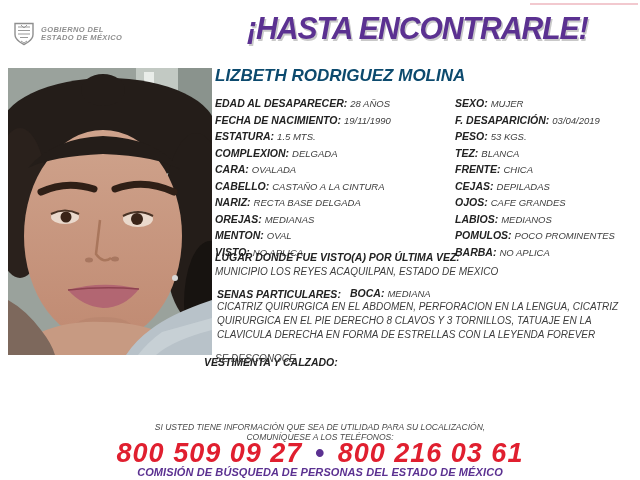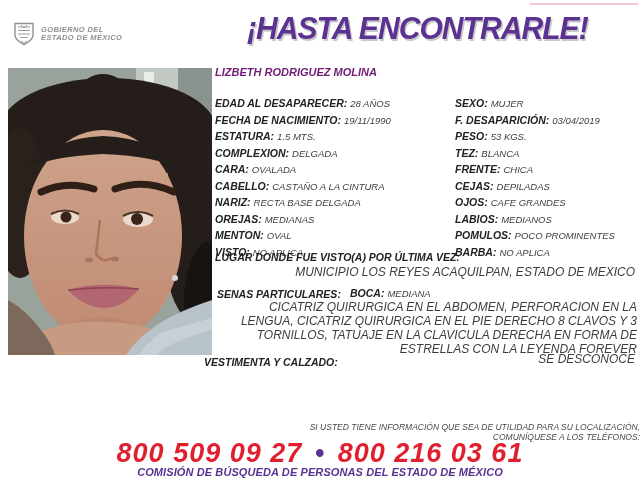--- a/index.html
+++ b/index.html
@@ -12,32 +12,32 @@
   .logo-text{font-size:7.5px;font-weight:bold;color:#8f8f8f;letter-spacing:.4px;line-height:8.5px;}
   .title{
     position:absolute;left:247px;top:11px;font-size:31px;font-weight:bold;color:#5b3191;
     letter-spacing:-1px;white-space:nowrap;text-shadow:1.5px 1.5px 0 #c9c9c9;
     transform:scaleX(.97);transform-origin:left top;
   }
   .pink-line{position:absolute;left:530px;top:3px;width:108px;height:2px;background:#f2c9cf;}
   
   .photo{position:absolute;left:8px;top:68px;width:204px;height:287px;}
   
-  .name{position:absolute;left:215px;top:66px;font-size:11px;font-weight:bold;color:#701a75;white-space:nowrap;}
+  .name{position:absolute;left:215px;top:66px;font-size:17px;font-weight:bold;color:#0c4a6e;white-space:nowrap;}
   .col{position:absolute;top:94px;}
   .col-left{left:215px;width:240px;}
   .col-right{left:455px;width:185px;}
   .row{height:16.5px;line-height:16.5px;white-space:nowrap;}
   .lbl{font-size:10.5px;font-weight:bold;color:#222;}
   .val{font-size:9.5px;color:#3d3d3d;padding-left:3px;}
   .boca{position:absolute;left:350px;top:242px;white-space:nowrap;margin-top:41px;}
   .sec-title{position:absolute;font-size:10.5px;font-weight:bold;color:#222;white-space:nowrap;}
-  .sec-body{position:absolute;font-size:12px;color:#3d3d3d;line-height:14px;text-align:right;}
+  .sec-body{position:absolute;font-size:10px;color:#3d3d3d;line-height:14px;}
   
-  .footer-info{position:absolute;left:0;top:423px;width:640px;text-align:right;font-size:8.5px;line-height:9.5px;color:#4a4a4a;}
+  .footer-info{position:absolute;left:0;top:423px;width:640px;text-align:center;font-size:8.5px;line-height:9.5px;color:#4a4a4a;}
   .phones{position:absolute;left:0;top:438px;width:640px;text-align:center;font-size:27px;font-weight:bold;letter-spacing:1px;white-space:nowrap;}
   .phone{color:#e01f2f;}
   .dot{color:#5b3191;padding:0 4px;}
   .org{position:absolute;left:0;top:466px;width:640px;text-align:center;font-size:11px;font-weight:bold;color:#5b3191;letter-spacing:.1px;}
 </style>
 </head>
 <body>
 
 <div class="poster">
 

